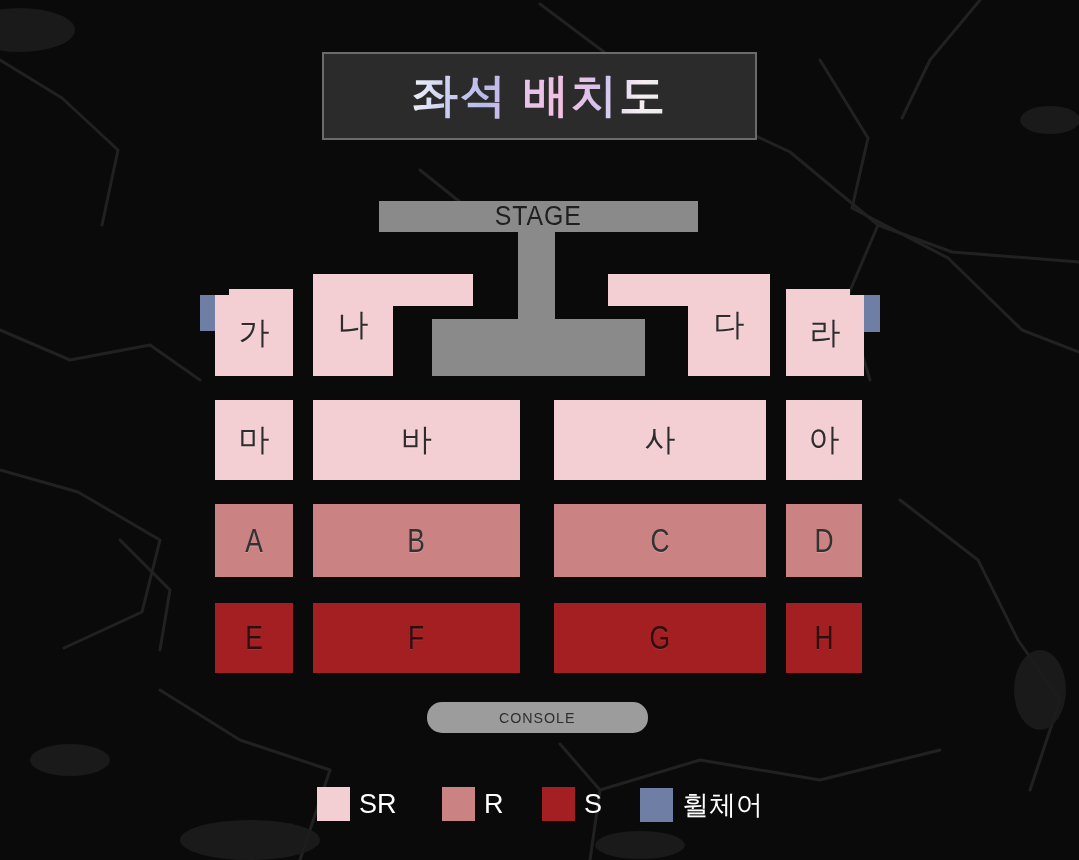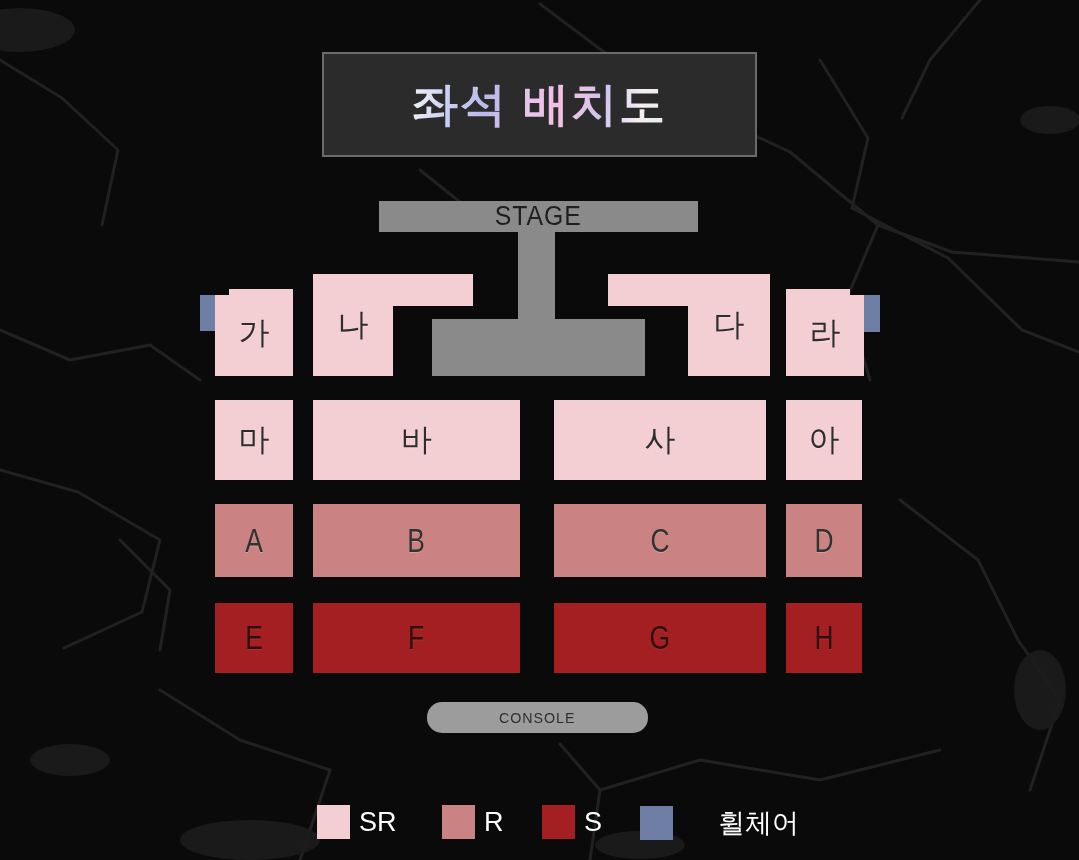--- a/index.html
+++ b/index.html
@@ -3,21 +3,21 @@
 <meta charset="utf-8">
 <style>
   html,body{margin:0;padding:0;background:#000;}
   .canvas{
     position:relative;width:1079px;height:860px;overflow:hidden;
     background:#0a0a0a;font-family:"Liberation Sans",sans-serif;
   }
   .cracks{position:absolute;left:0;top:0;}
   
   .title-box{
-    position:absolute;left:322px;top:52px;width:435px;height:105px;
+    position:absolute;left:322px;top:52px;width:435px;height:88px;
     background:#2b2b2b;border:2px solid #6b6b6b;box-sizing:border-box;
     display:flex;align-items:center;justify-content:center;
   }
   .title-text{
     font-size:46px;font-weight:700;letter-spacing:2px;
     background:linear-gradient(100deg,#f2f5f7 0%,#c9cdf0 16%,#b9b9ea 30%,#e8c4ea 46%,#f3c0e0 60%,#cfc4ee 74%,#f7eef2 88%,#dff0e4 100%);
     -webkit-background-clip:text;background-clip:text;
     color:transparent;
   }
   
@@ -59,24 +59,24 @@
   .wc-left{left:200px;top:295px;width:15px;height:36px;}
   .wc-right{left:864px;top:295px;width:16px;height:37px;}
   
   .console{
     position:absolute;left:427px;top:702px;width:221px;height:31px;border-radius:15px;
     display:flex;align-items:center;justify-content:center;
   }
   .console-label{font-size:15px;color:#2f2f2f;letter-spacing:1px;transform:scaleX(.95);}
   
   .legend{position:absolute;left:0;top:0;width:100%;height:0;}
-  .legend-item{position:absolute;top:805px;display:flex;align-items:center;}
+  .legend-item{position:absolute;top:787px;display:flex;align-items:center;}
   .legend-item .swatch{width:33px;height:34px;margin-right:9px;}
   .legend-item .legend-label{font-size:27px;color:#ffffff;}
-  #legend-0{left:317px;} #legend-1{left:442px;} #legend-2{left:542px;} #legend-3{left:640px;gap:36px;}
+  #legend-0{left:317px;} #legend-1{left:442px;} #legend-2{left:542px;} #legend-3{left:640px;}
 </style>
 </head>
 <body>
 
 <div class="canvas">
 
   <svg class="cracks" width="1079" height="860" viewBox="0 0 1079 860">
     <g fill="none" stroke="#262626" stroke-width="3" stroke-linejoin="round" stroke-linecap="round" opacity="0.85">
       <path d="M540 4 L612 58 L700 110 L790 152 L878 225 L952 252 L1079 262"></path>
       <path d="M820 60 L868 138 L852 208 L948 258 L1022 330 L1079 352"></path>

